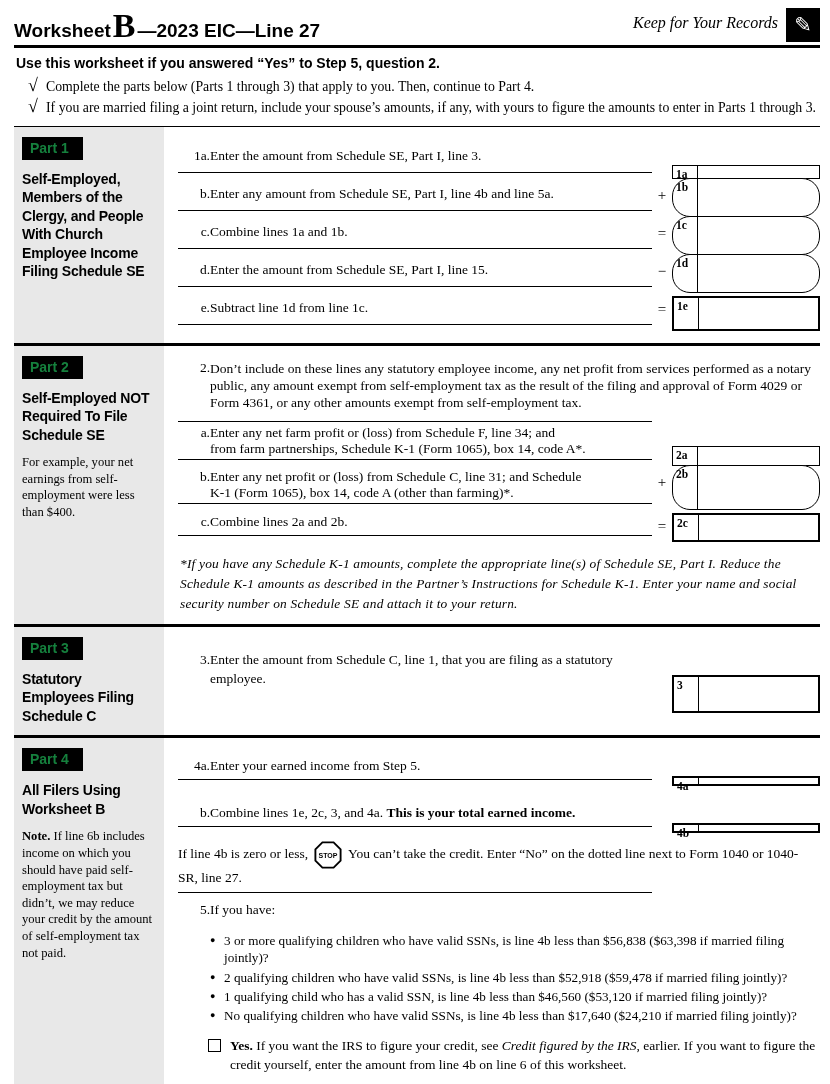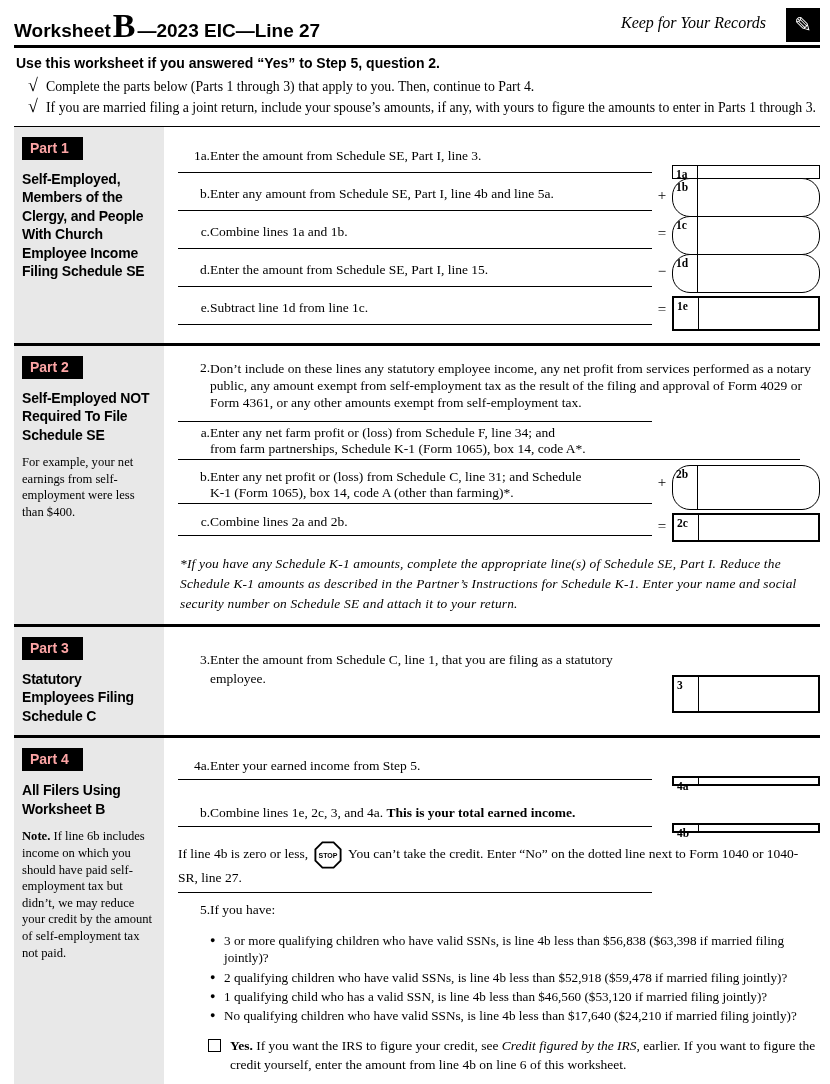--- a/index.html
+++ b/index.html
@@ -6,40 +6,40 @@
   html,body { background:#fff; }
   .page { width:830px; min-height:1084px; margin:0 auto; background:#fff; color:#000;
           font-family:"Liberation Serif", serif; }
 
   
   .hdr { margin:0 10px 0 14px; padding:8px 0 3px 0; border-bottom:3px solid #000;
          display:flex; justify-content:space-between; align-items:flex-end; }
   .hdr-left { display:flex; align-items:baseline; }
   .hw, .hrest { font:700 19px "Liberation Sans", sans-serif; }
   .hb { font:700 34px "Liberation Serif", serif; line-height:.85; margin:0 2px; }
-  .hdr-right { display:flex; align-items:center; gap:20px; }
+  .hdr-right { display:flex; align-items:center; gap:8px; }
   .keep { font-style:italic; font-size:16px; padding-bottom:4px; }
   .pencil { width:34px; height:34px; background:#000; color:#fff; display:flex;
             align-items:center; justify-content:center; font-size:21px; }
 
   
   .intro { margin:0 10px 0 14px; padding:7px 0 8px 2px; }
   .intro-h { font:700 14px "Liberation Sans", sans-serif; margin-bottom:5px; }
   .check { display:flex; margin:1px 0 1px 12px; }
   .check-g { flex:none; width:18px; font-size:18px; line-height:1.1; }
   .check-t { font-size:13.8px; line-height:1.3; padding-top:2px; }
 
   
   .sheet { margin:0 10px 0 14px; }
   .rule-thin { height:1px; background:#000; }
   .rule { height:3px; background:#000; }
   .part { display:flex; }
   .p1 { min-height:216px; } .p2 { min-height:264px; } .p3 { min-height:94px; } .p4 { min-height:356px; }
   .side { flex:none; width:150px; background:#e8e8e8; padding:10px 9px 10px 8px; }
-  .badge { display:inline-block; background:#000; color:#fca5a5;
+  .badge { display:inline-block; background:#000; color:#15803d;
            font:700 14px "Liberation Sans", sans-serif; padding:3px 14px 4px 8px; margin-bottom:10px; }
   .side-title { font:700 14px/1.32 "Liberation Sans", sans-serif; letter-spacing:-0.2px; }
   .side-note { font-family:"Liberation Serif", serif; font-size:12.6px; line-height:1.32; margin-top:10px; }
   .content { flex:1; padding:14px 0 10px 14px; font-size:13.5px; }
 
   
   .row { display:flex; align-items:stretch; }
   .h38 { height:38px; } .h44 { height:44px; } .h34 { height:34px; } .h32 { height:32px; }
   .rtext { flex:1; display:flex; align-items:center; border-bottom:1px solid #000; margin-bottom:6px; }
   .rtext.two { align-items:flex-start; padding-top:3px; }
@@ -202,20 +202,24 @@
 
         <div class="hairline"></div>
 
         <div class="row h44">
           <div class="rtext two">
             <span class="num sub">a.</span>
             <span class="rdesc"><span>Enter any net farm profit or (loss) from Schedule F, line 34; and</span><br>
               <span>from farm partnerships, Schedule K-1 (Form 1065), box 14, code A*.</span></span>
           </div>
           <div class="rop"></div>
+          <div class="ebox">
+            <span class="elabel">2a</span>
+            <span class="eblank"></span>
+          </div>
         </div>
 
         <div class="row h44">
           <div class="rtext two">
             <span class="num sub">b.</span>
             <span class="rdesc"><span>Enter any net profit or (loss) from Schedule C, line 31; and Schedule</span><br>
               <span>K-1 (Form 1065), box 14, code A (other than farming)*.</span></span>
           </div>
           <div class="rop">+</div>
           <div class="ebox mt-1">

